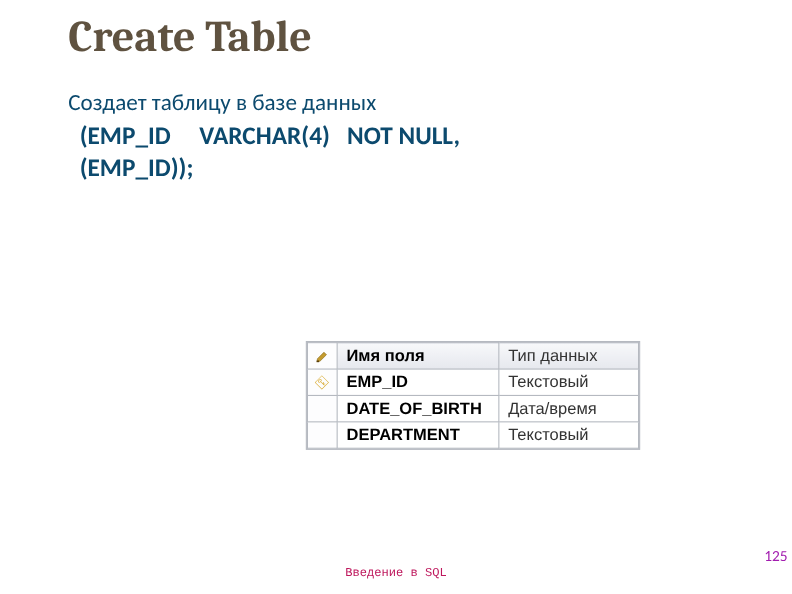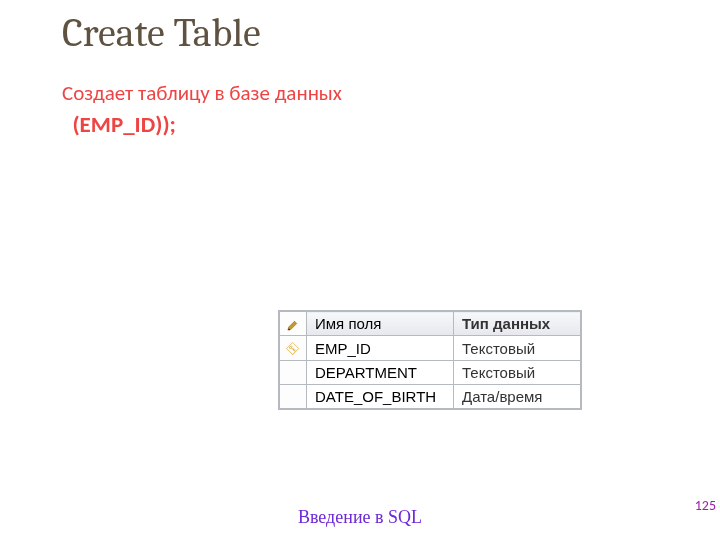--- a/index.html
+++ b/index.html
@@ -16,34 +16,34 @@
     position: relative;
     width: 720px;
     height: 540px;
     box-sizing: border-box;
   }
   .title {
     position: absolute;
     left: 62px;
     top: 10px;
     font-size: 40px;
-    font-weight: 400;
+    font-weight: 700;
     color: #5f5240;
     font-family: "Cambria", "Georgia", serif;
     text-align: center;
   }
   .body {
     position: absolute;
     left: 62px;
     top: 80px;
     width: 610px;
     font-size: 23px;
     line-height: 1.25;
     font-weight: 700;
-    color: #ef4444;
+    color: #0c4a6e;
   }
   .lead {
     font-weight: 400;
     font-size: 21px;
     margin-bottom: 4px;
   }
   .code-line { white-space: pre; }
   .table-box {
     position: absolute;
     left: 278px;
@@ -55,31 +55,31 @@
   }
   .tbox table { border-collapse: collapse; }
   .tbox th, .tbox td {
     border: 1px solid #b5b9c0;
     padding: 3px 8px;
     text-align: left;
     font-weight: 400;
   }
   .tbox thead th {
     background: linear-gradient(#f7f8fa, #e6e8ee);
-    font-weight: 700;
+    font-weight: 400;
     color: #333;
   }
   .tbox .sel-col {
     width: 22px;
     background: #fdfdfe;
     text-align: center;
     padding: 3px 2px;
   }
   .tbox .fname {
-    font-weight: 400;
+    font-weight: 700;
     color: #000;
     width: 130px;
   }
   .tbox .dtype {
     color: #333;
     width: 110px;
   }
   .key-icon {
     display: inline-block;
     color: #d4a017;
@@ -89,41 +89,42 @@
   .edit-row-icon {
     display: inline-block;
     width: 12px; height: 12px;
     vertical-align: middle;
   }
   .footer-text {
     position: absolute;
     bottom: 12px;
     left: 50%;
     transform: translateX(-50%);
-    font-size: 18px;
-    color: #6d28d9;
-    font-family: Liberation Serif, serif;
+    font-size: 11px;
+    color: #be185d;
+    font-family: Liberation Mono, monospace;
   }
   .page-num {
     position: absolute;
     bottom: 26px;
     right: 4px;
     font-size: 14px;
     color: #a21caf;
   }
 </style>
 </head>
 <body>
 
 <div class="slide">
 
   <div class="title">Create Table</div>
 
   <div class="body">
     <div class="lead">Создает таблицу в базе данных</div>
+    <div class="code-line">  (EMP_ID     VARCHAR(4)   NOT NULL,</div>
     <div class="code-line">  (EMP_ID));</div>
   </div>
 
   <div class="table-box tbox">
     <table>
       <thead>
         <tr>
           <th class="sel-col">
             <svg class="edit-row-icon" viewBox="0 0 16 16">
               <path d="M2 11 L10 3 L13 6 L5 14 L2 14 Z" fill="#c49b2e" stroke="#8a6a13" stroke-width="0.8"></path>
@@ -135,27 +136,27 @@
         </tr>
       </thead>
       <tbody>
         <tr>
           <td class="sel-col"><span class="key-icon">⚿</span></td>
           <td class="fname">EMP_ID</td>
           <td class="dtype">Текстовый</td>
         </tr>
         <tr>
           <td class="sel-col"></td>
-          <td class="fname">DEPARTMENT</td>
-          <td class="dtype">Текстовый</td>
+          <td class="fname">DATE_OF_BIRTH</td>
+          <td class="dtype">Дата/время</td>
         </tr>
         <tr>
           <td class="sel-col"></td>
-          <td class="fname">DATE_OF_BIRTH</td>
-          <td class="dtype">Дата/время</td>
+          <td class="fname">DEPARTMENT</td>
+          <td class="dtype">Текстовый</td>
         </tr>
       </tbody>
     </table>
   </div>
 
   <div class="footer-text">Введение в SQL</div>
   <div class="page-num">125</div>
 
 </div>
 

